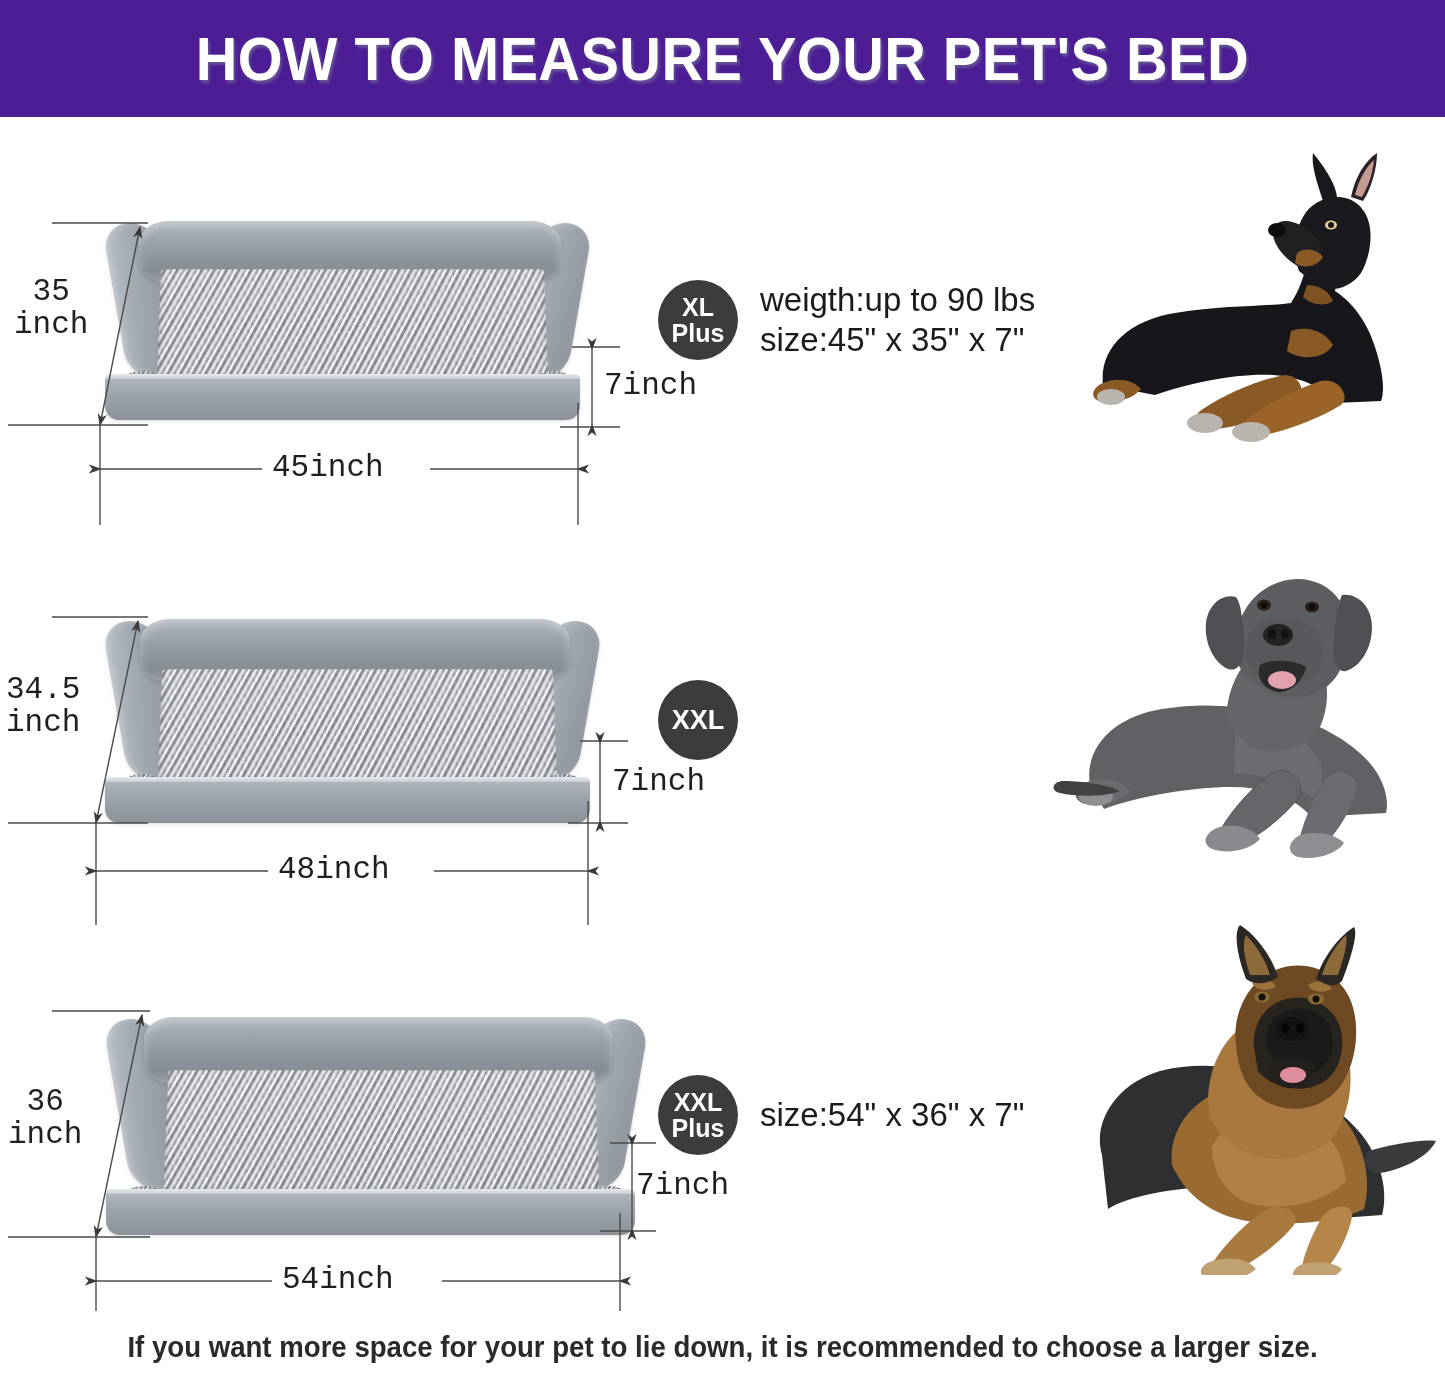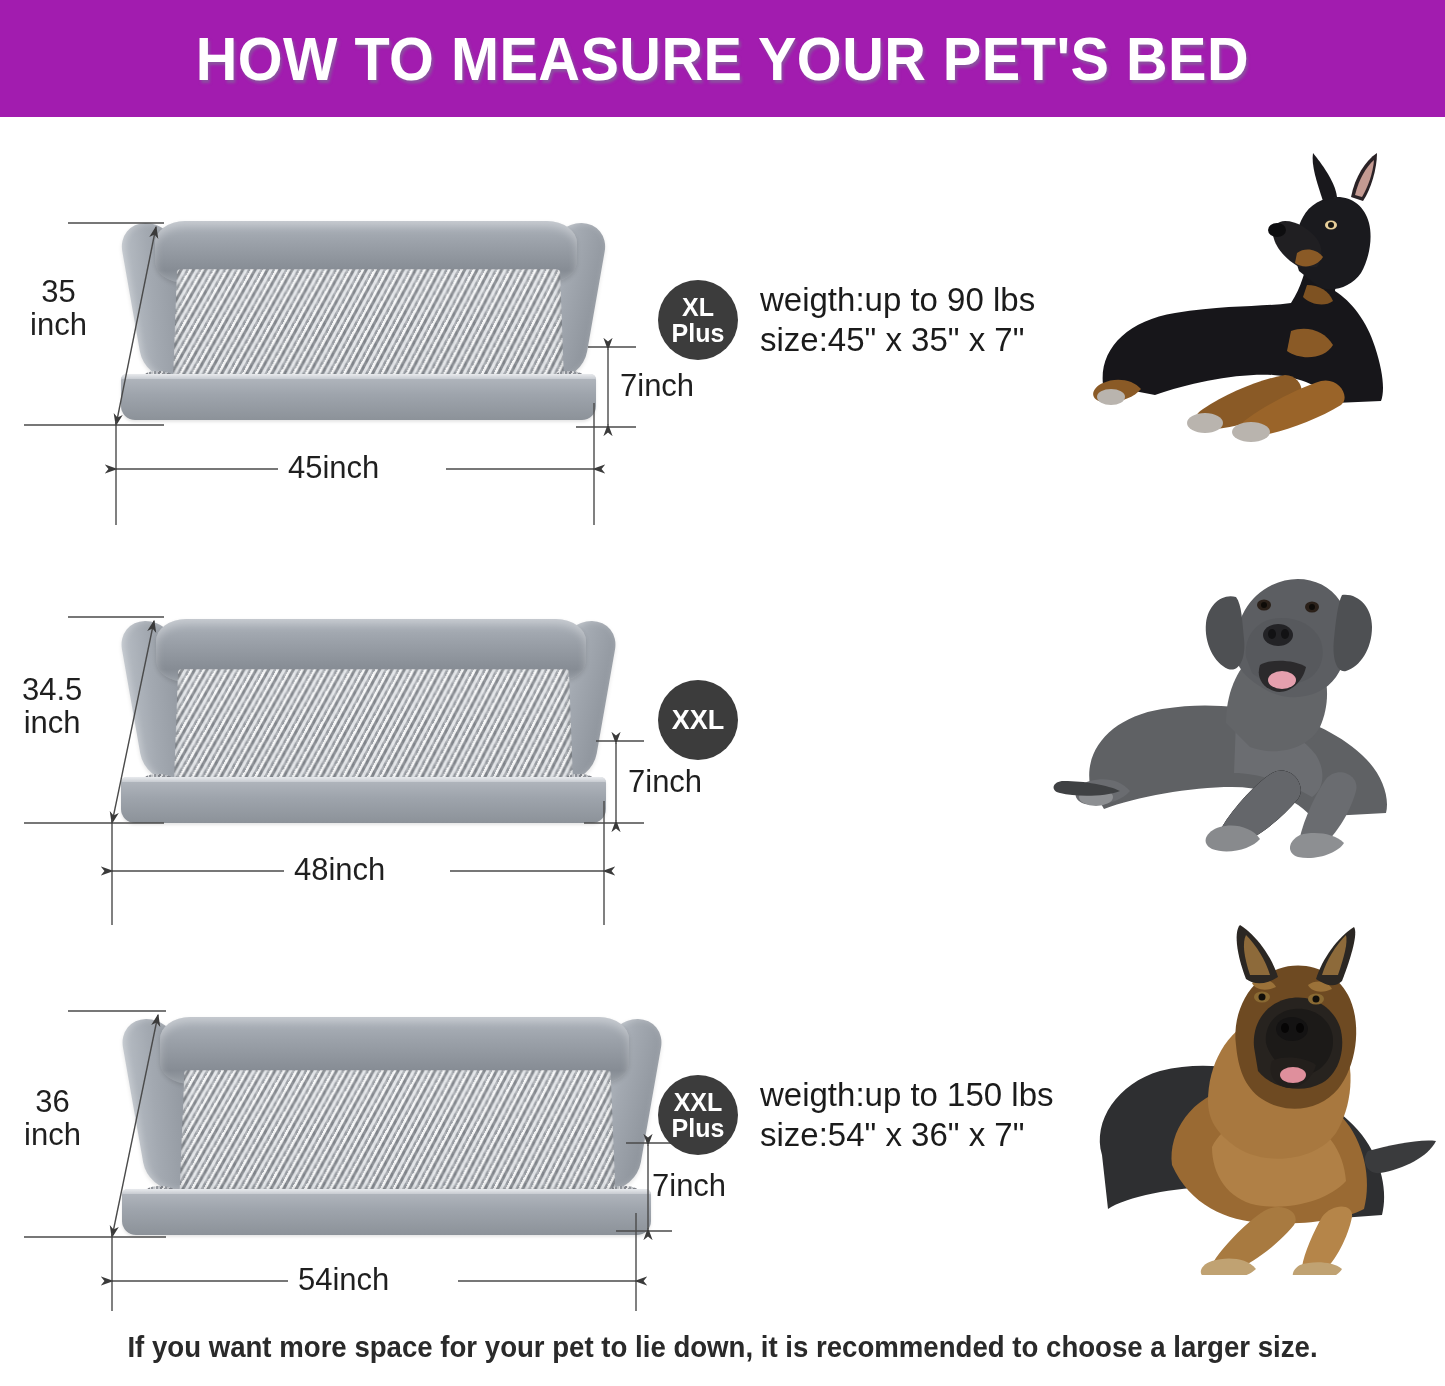--- a/index.html
+++ b/index.html
@@ -11,21 +11,21 @@
     font-family: "Liberation Sans", sans-serif;
     overflow: hidden;
     position: relative;
   }
 
   
   .header-band {
     position: absolute;
     left: 0; top: 0;
     width: 1445px; height: 117px;
-    background: #a21caf;
+    background: #4c1d95;
     display: flex;
     align-items: center;
     justify-content: center;
   }
   .header-title {
     font-family: "Liberation Sans Narrow", "Liberation Sans", sans-serif;
     font-weight: bold;
     font-size: 62px;
     letter-spacing: 0.5px;
     color: #ffffff;
@@ -41,22 +41,22 @@
     width: 1445px;
     height: 400px;
   }
   #row-0 { top: 135px; }
   #row-1 { top: 535px; }
   #row-2 { top: 925px; height: 390px; }
 
   
   .bed-zone {
     position: absolute;
-    left: 16px; top: 0;
-    width: 660px; height: 100%;
+    left: 0; top: 0;
+    width: 660px; height: 100%; font-family: Liberation Mono, monospace;
   }
   .bed-wrap {
     position: absolute;
     left: 95px;
     top: 80px;
     width: 490px;
     height: 205px;
   }
   #row-2 .bed-wrap { top: 85px; width: 545px; height: 225px; }
   #row-1 .bed-wrap { top: 78px; width: 500px; height: 210px; }
@@ -458,21 +458,20 @@
     <div class="dim-label width-lbl" style="top:338px; left:282px;">54inch</div>
     <div class="dim-label depth-lbl" style="top:244px; left:636px;">7inch</div>
   </div>
 
   <div class="spec" style="left:658px; top:150px;">
     <div class="size-badge">
       <span>XXL</span>
       <span>Plus</span>
     </div>
     <div>
-      <div class="spec-text">weigth:up to 150 lbs</div>
       <div class="spec-text">size:54" x 36" x 7"</div>
     </div>
   </div>
 
   <div class="dog-zone">
     <svg class="dog-svg" width="395" height="350" viewBox="0 0 395 350">
       <g>
 
         <path d="M52,230 C42,196 68,158 110,146 C150,136 186,142 214,150
                  C252,160 290,182 312,210 C332,236 338,268 332,290

